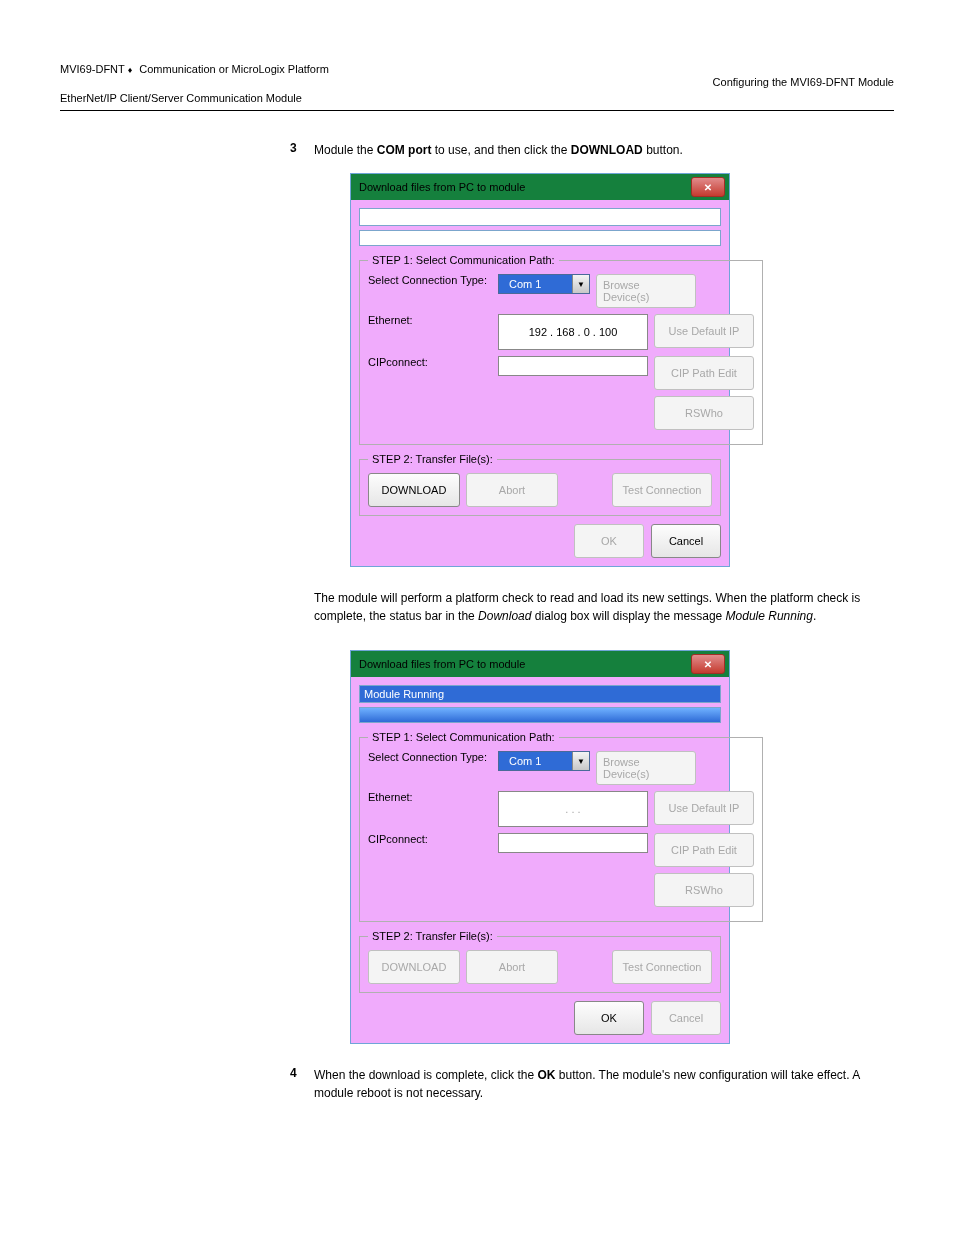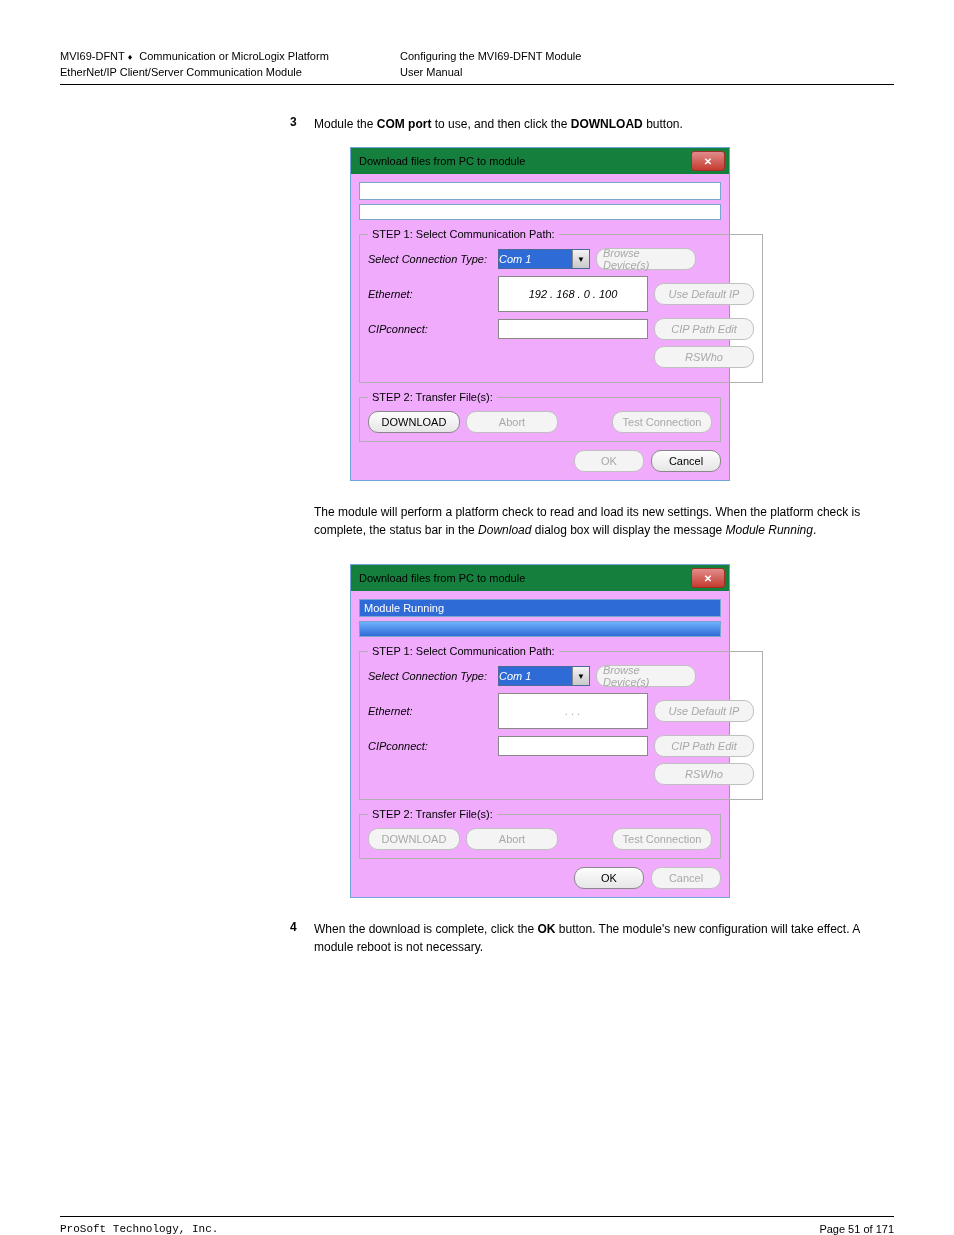--- a/index.html
+++ b/index.html
@@ -22,20 +22,22 @@
     flex: 0 0 auto;
     width: 340px;
   }
   .header-diamond {
     flex: 0 0 auto;
     font-size: 9px;
     margin-right: 4px;
   }
   .header-right {
     flex: 1;
+    text-align: right;
+    margin-top: 26px;
   }
   .hr-top {
     border: none;
     border-top: 1px solid #000;
     margin: 6px 0 30px 0;
   }
   .content {
     padding-left: 230px;
     padding-right: 30px;
   }
@@ -123,34 +125,33 @@
     background: linear-gradient(#6fb1ff,#2f6bd6);
   }
   fieldset.fs {
     border: 1px solid #b0b0b0;
     margin: 0 0 8px 0;
     padding: 8px 8px 8px 8px;
   }
   fieldset.fs legend { font-size: 11px; padding: 0 4px; }
   .frow {
     display: flex;
-    align-items: center;
+    align-items: flex-start;
     margin-bottom: 6px;
-    font-style: italic;
   }
   .frow .lab { width: 130px; font-size: 11px; }
   .combo {
     width: 92px;
     height: 20px;
     background: #2f6bd6;
     color: #fff;
     border: 1px solid #4a6a99;
     display: flex;
     align-items: center;
-    padding-left: 0;
+    padding-left: 10px;
     position: relative;
     box-sizing: border-box;
     font-size: 11px;
   }
   .combo .arrow {
     position: absolute;
     right: 0; top: 0; bottom: 0;
     width: 16px;
     background: linear-gradient(#f4f4f4,#c8c8c8);
     border-left: 1px solid #888;
@@ -174,26 +175,26 @@
     width: 150px;
     height: 20px;
     background: #fff;
     border: 1px solid #888;
     box-sizing: border-box;
   }
   .btn {
     height: 22px;
     background: linear-gradient(#fdfdfd,#e6e6e6);
     border: 1px solid #888;
-    border-radius: 10px;
+    border-radius: 3px;
     display: inline-flex;
     align-items: center;
     justify-content: center;
     font-size: 11px;
-    padding: 4px 6px;
+    padding: 16px 6px;
     box-sizing: border-box;
   }
   .btn.dis {
     color: #a8a8a8;
     border-color: #c0c0c0;
     background: #f4f4f4;
   }
   .sidebtn { width: 100px; margin-left: 6px; }
   .stepbtn { width: 92px; margin-right: 6px; }
   .bottom-right { text-align: right; margin-top: 4px; }
@@ -220,21 +221,20 @@
 <div class="page">
 
   <div class="header-line">
     <div class="header-left">
       <span>MVI69-DFNT </span><span class="header-diamond">♦</span> <span>Communication or MicroLogix Platform</span>
     </div>
     <div class="header-right">Configuring the MVI69-DFNT Module</div>
   </div>
   <div class="header-line">
     <div class="header-left">EtherNet/IP Client/Server Communication Module</div>
-    <div class="header-right">User Manual</div>
   </div>
   <hr class="hr-top">
 
   <div class="content">
 
     <div class="list-row">
       <div class="li-num">3</div>
       <div class="li-text">
         <span>Module the </span><b>COM port</b><span> to use, and then click the </span><b>DOWNLOAD</b><span> button.</span>
       </div>

